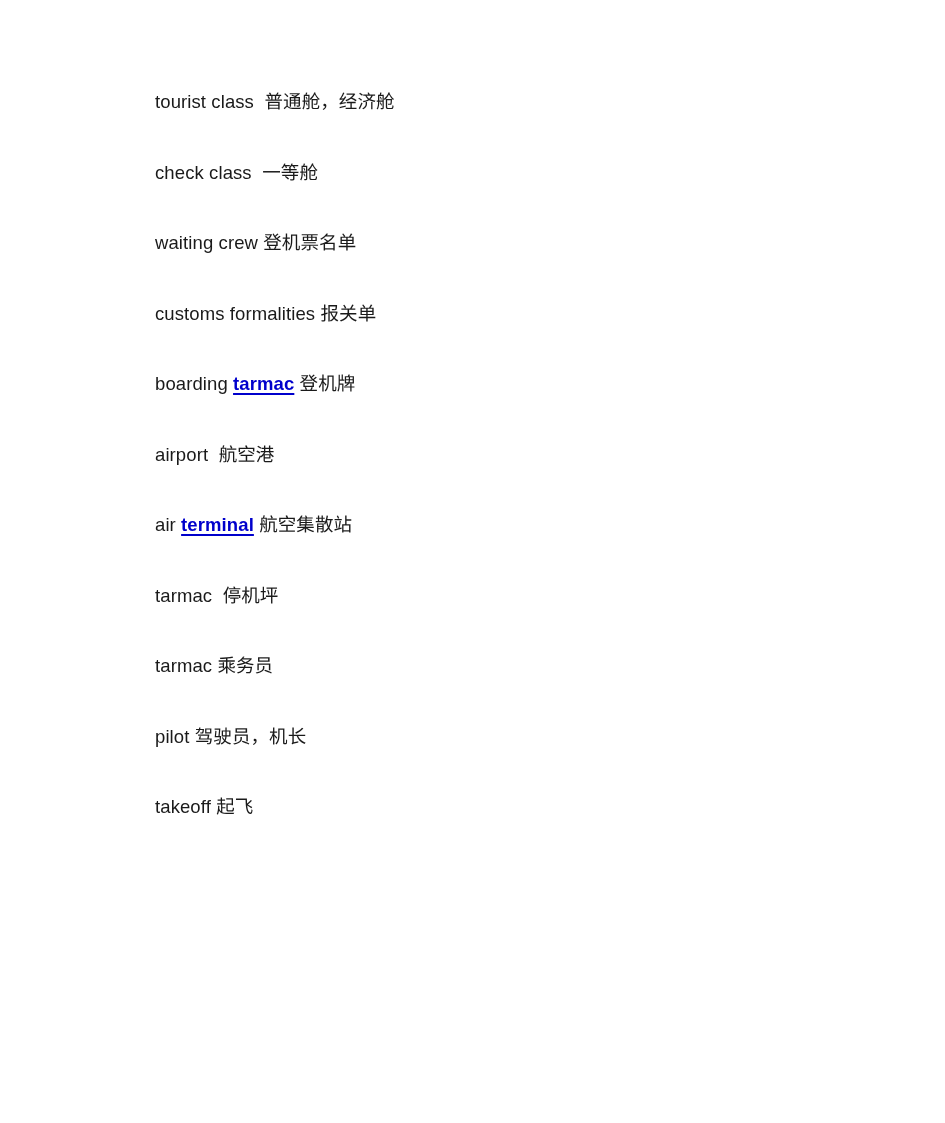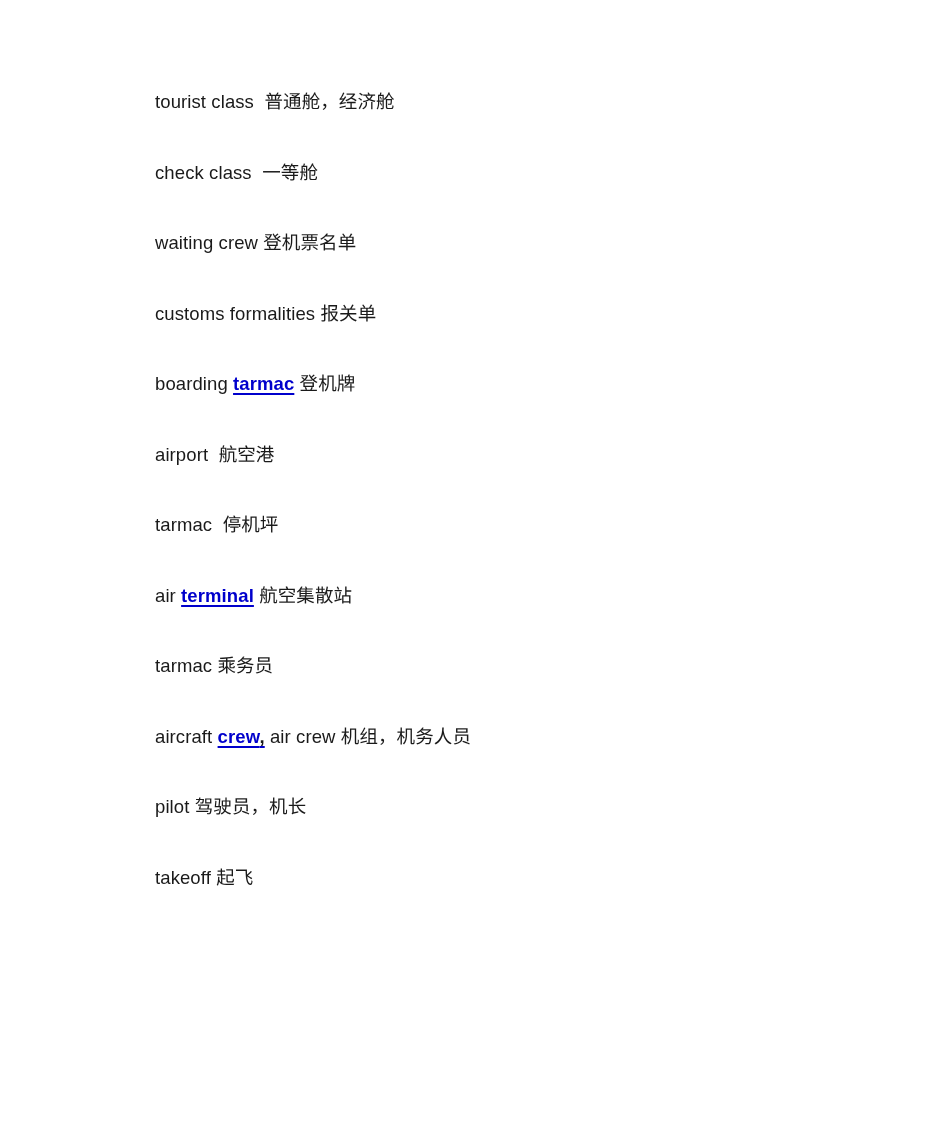--- a/index.html
+++ b/index.html
@@ -76,20 +76,19 @@
 <body>
 
 <div class="page">
   <ul class="entry-list">
       <li class="entry"><span class="term-en">tourist class</span><span>  </span><span class="term-zh">普通舱，经济舱</span></li>
       <li class="entry"><span class="term-en">check class</span><span>  </span><span class="term-zh">一等舱</span></li>
       <li class="entry"><span class="term-en">waiting crew</span><span> </span><span class="term-zh">登机票名单</span></li>
       <li class="entry"><span class="term-en">customs formalities</span><span> </span><span class="term-zh">报关单</span></li>
       <li class="entry"><span class="term-en">boarding </span><span class="term-link"><span>tarmac</span></span><span> </span><span class="term-zh">登机牌</span></li>
       <li class="entry"><span class="term-en">airport</span><span>  </span><span class="term-zh">航空港</span></li>
+      <li class="entry"><span class="term-en">air </span><span class="term-link"><span>terminal</span></span><span> </span><span class="term-zh">航空集散站</span></li>
       <li class="entry"><span class="term-en">tarmac</span><span>  </span><span class="term-zh">停机坪</span></li>
-      <li class="entry"><span class="term-en">air </span><span class="term-link"><span>terminal</span></span><span> </span><span class="term-zh">航空集散站</span></li>
       <li class="entry"><span class="term-en">tarmac</span><span> </span><span class="term-zh">乘务员</span></li>
-      <li class="entry"><span class="term-en">aircraft </span><span class="term-link"><span>crew</span><span class="punct">,</span></span><span class="term-en"> air crew</span><span> </span><span class="term-zh">机组，机务人员</span></li>
       <li class="entry"><span class="term-en">pilot</span><span> </span><span class="term-zh">驾驶员，机长</span></li>
       <li class="entry"><span class="term-en">takeoff</span><span> </span><span class="term-zh">起飞</span></li>
     </ul>
 </div>
 
 </body></html>

